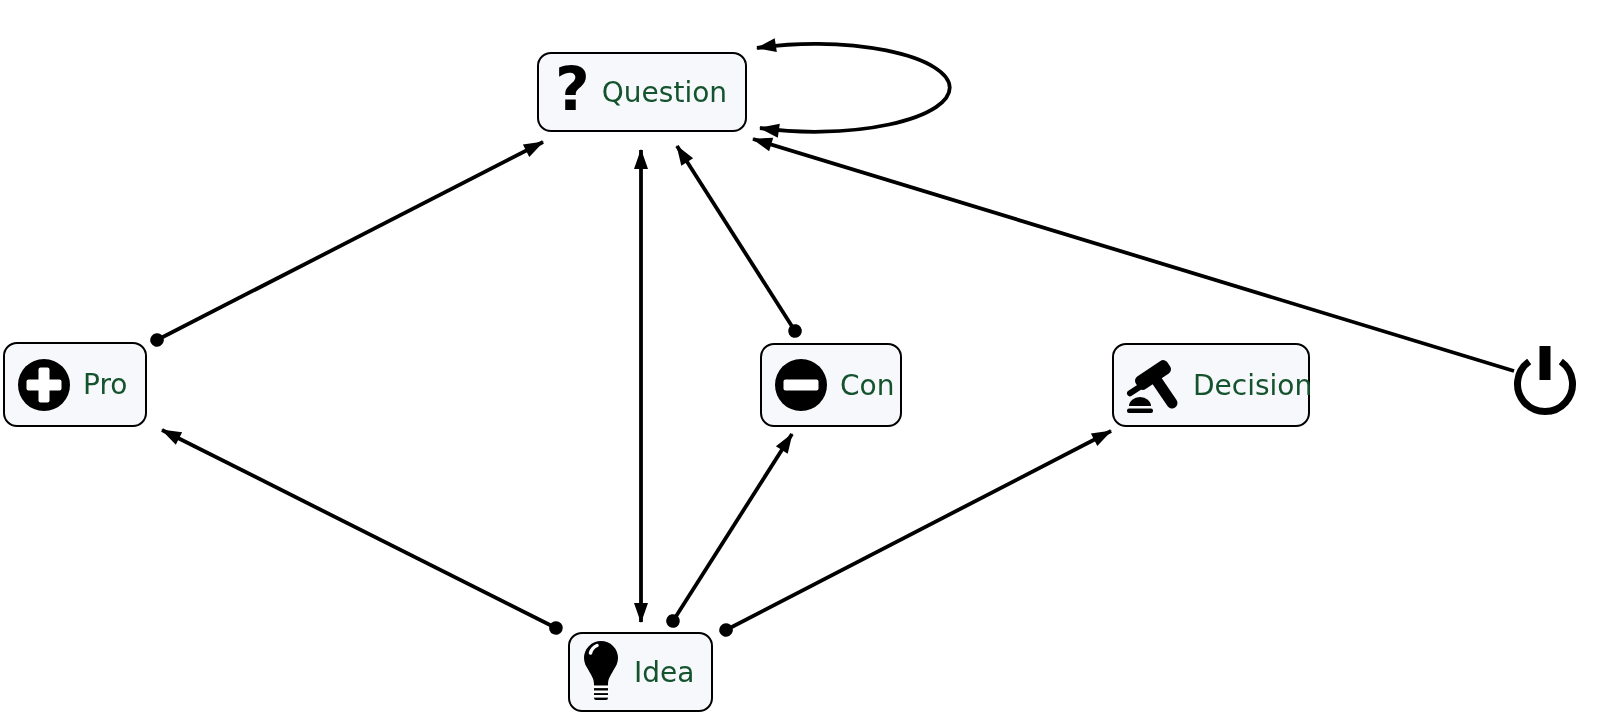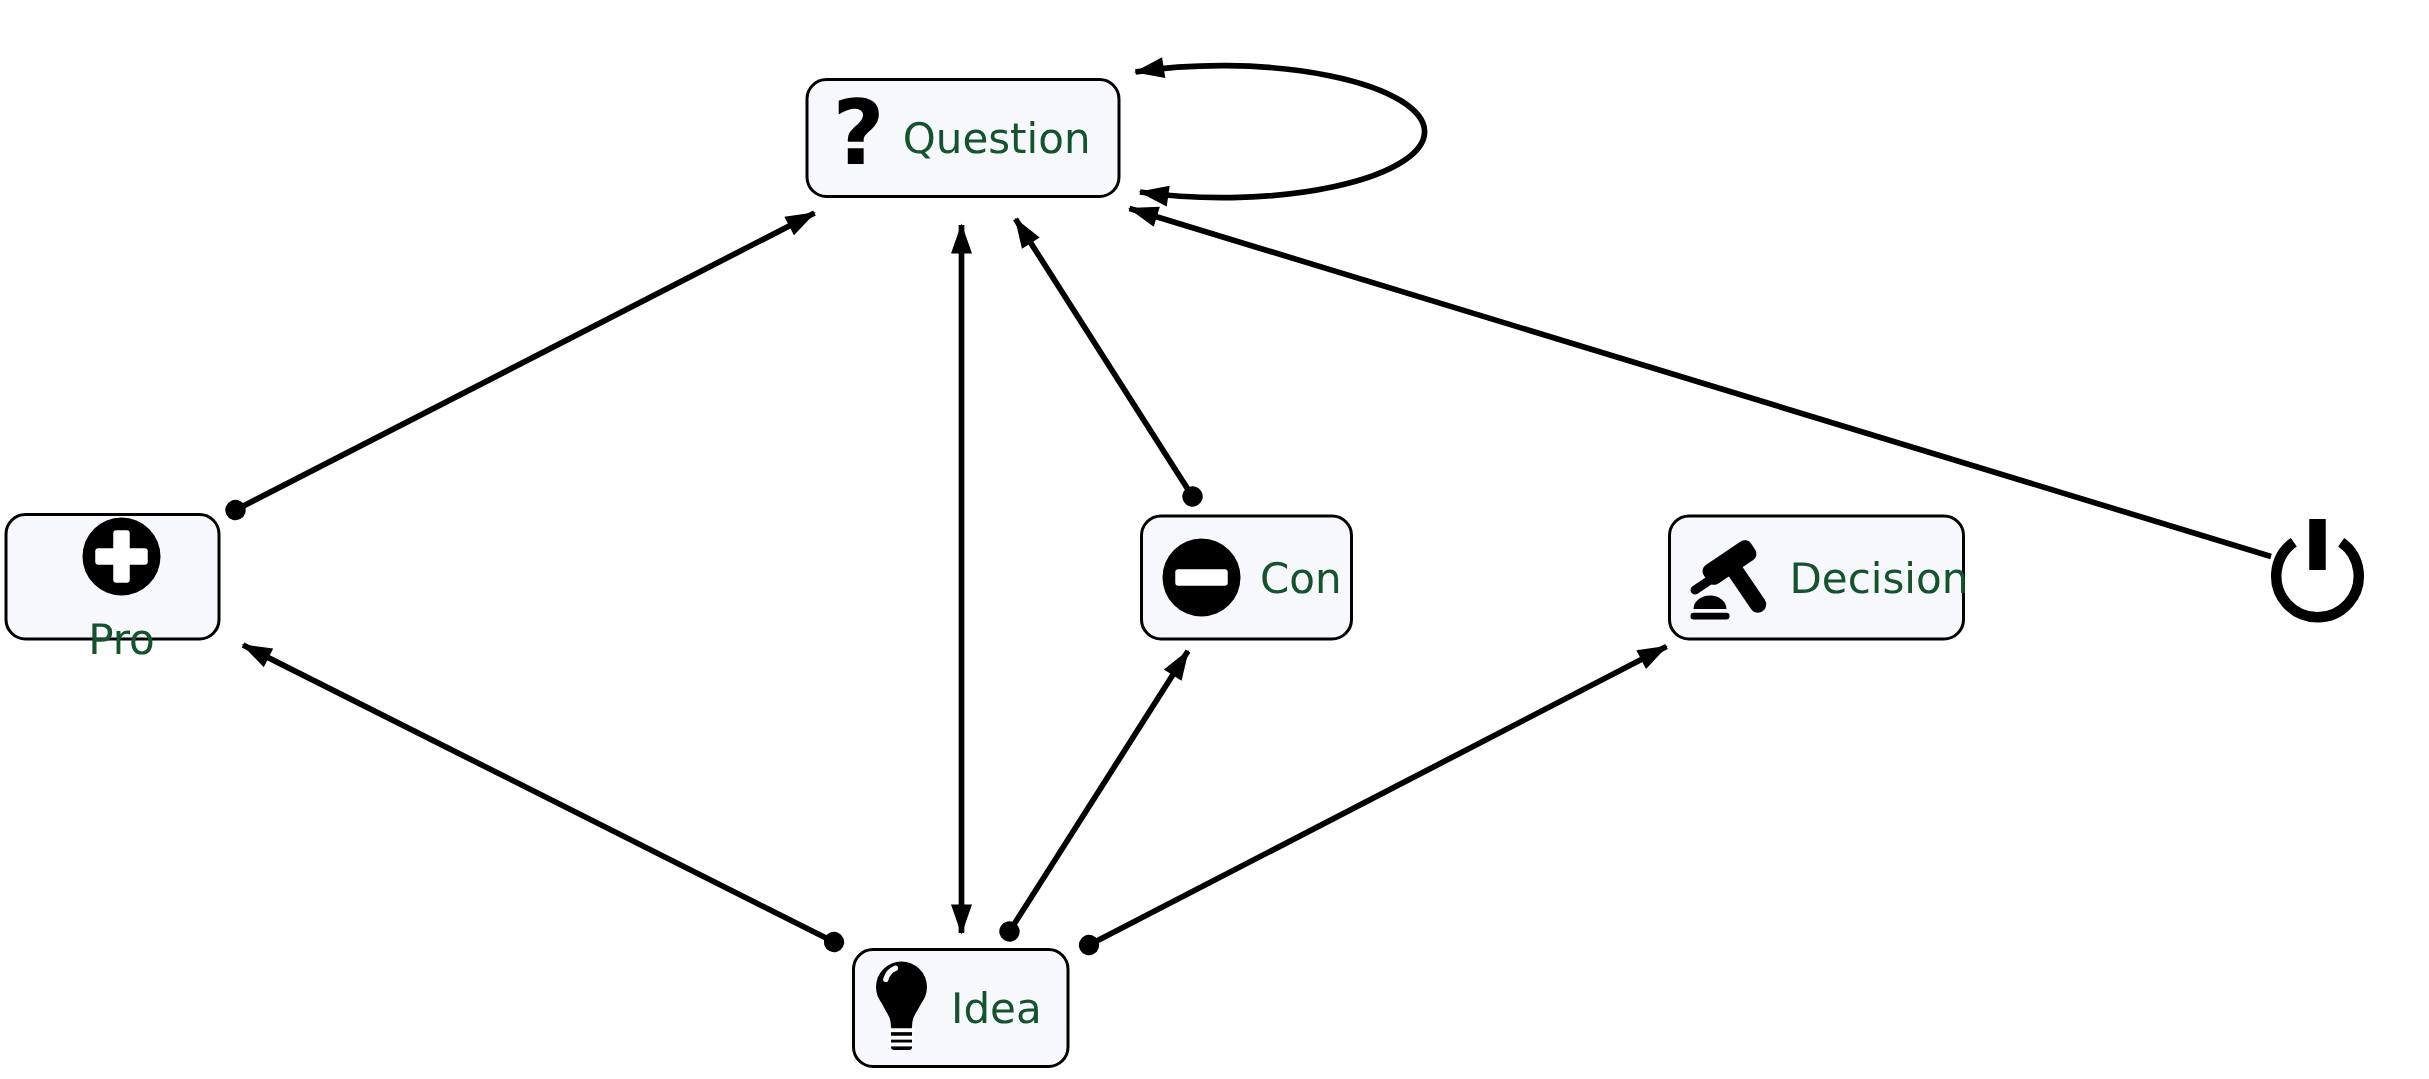--- a/index.html
+++ b/index.html
@@ -28,21 +28,21 @@
   .node .icon { flex: 0 0 auto; display: inline-flex; align-items: center; justify-content: center; }
   .qmark {
     font-size: 60px;
     font-weight: bold;
     line-height: 0.9;
     color: #000;
     transform: translateY(-3px);
   }
 
   #node-question { left: 537px; top: 52px;  width: 210px; height: 80px; padding-left: 16px; }
-  #node-pro      { left: 3px;   top: 342px; width: 144px; height: 85px; flex-direction: column; }
+  #node-pro      { left: 3px;   top: 342px; width: 144px; height: 85px; }
   #node-con      { left: 760px; top: 343px; width: 142px; height: 84px; }
   #node-decision { left: 1112px;top: 343px; width: 198px; height: 84px; gap: 9px; }
   #node-idea     { left: 568px; top: 632px; width: 145px; height: 80px; text-align: center; }
 
   #power-node { position: absolute; left: 1510px; top: 344px; width: 70px; height: 78px; }
 </style>
 </head>
 <body style="background: rgb(255, 255, 255);">
 
 <div class="stage">

